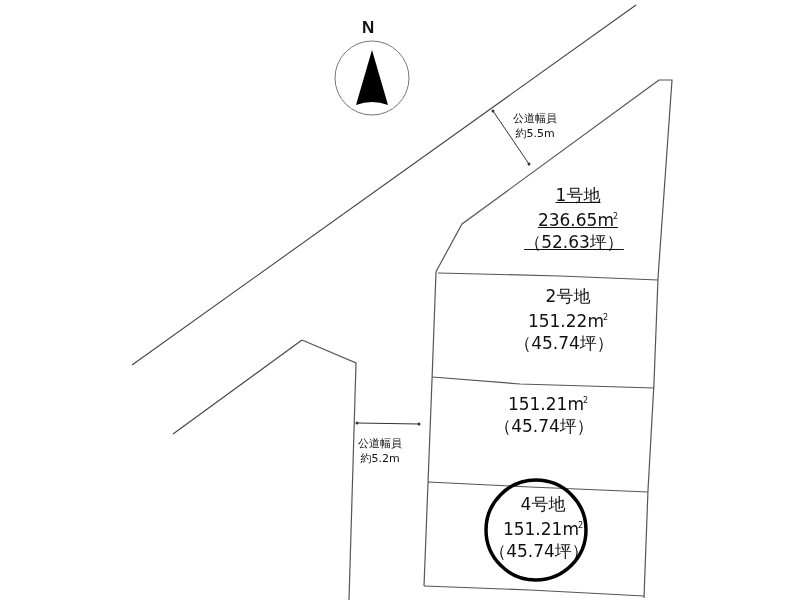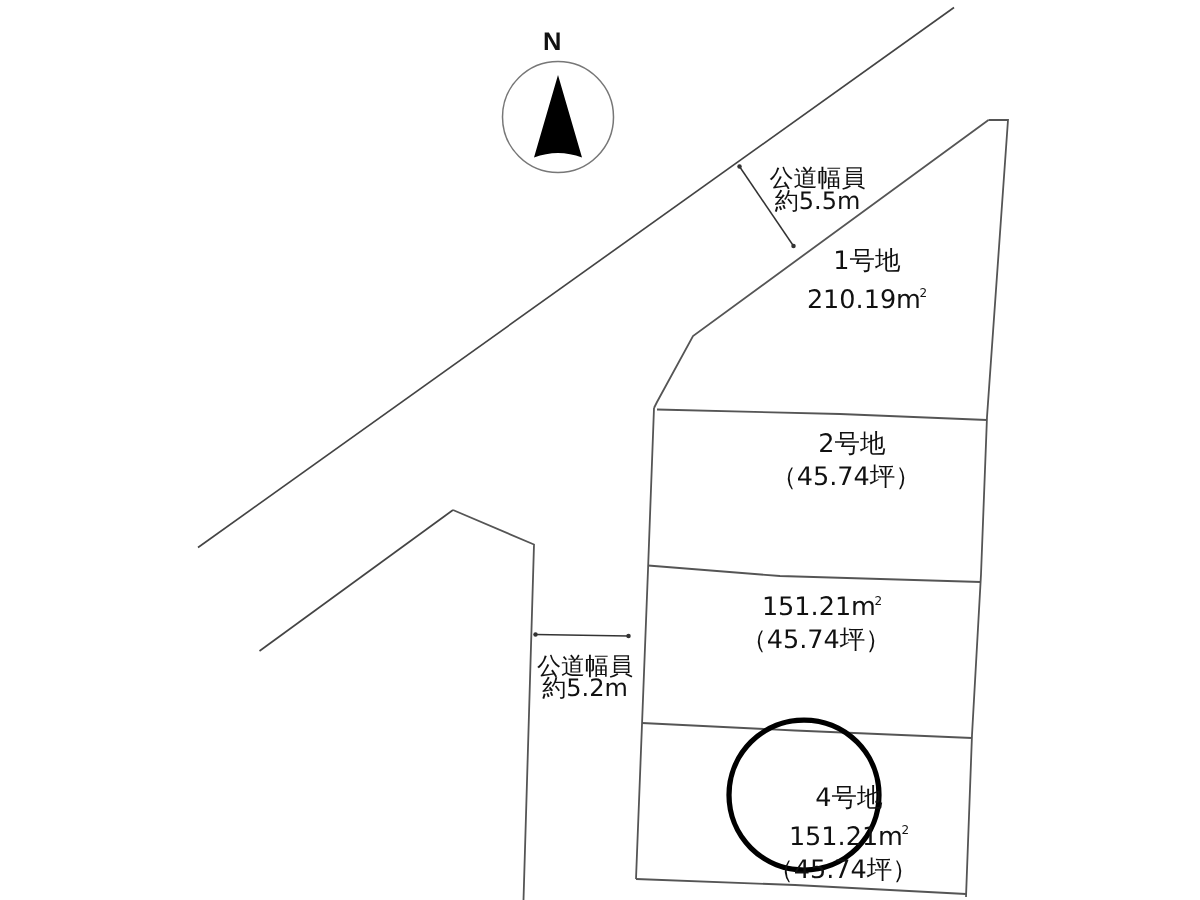--- a/index.html
+++ b/index.html
@@ -3,21 +3,21 @@
   <meta charset="utf-8">
   <style>
     html, body { margin: 0; padding: 0; background: #ffffff; }
     body { width: 800px; height: 600px; overflow: hidden; position: relative;
            font-family: "DejaVu Sans", "Liberation Sans", sans-serif; color: #111; }
     #plan { position: absolute; left: 0; top: 0; width: 800px; height: 600px; }
     .line { stroke: #555; stroke-width: 1.2; fill: none; }
     .road { stroke: #444; stroke-width: 1.1; fill: none; }
     .lbl { position: absolute; text-align: center; line-height: 1.25; white-space: nowrap; }
     .lot { font-size: 17px; line-height: 22px; }
-    .road-lbl { font-size: 16px; line-height: 15px; }
+    .road-lbl { font-size: 11px; line-height: 15px; }
     .sup { font-size: 8px; vertical-align: 7px; margin-left: -1px; }
     .north-n { position: absolute; left: 362px; top: 18px; font-size: 17px; font-weight: bold;
                font-family: "Liberation Sans", sans-serif; }
   </style>
 </head>
 <body>
 
 <svg id="plan" viewBox="0 0 800 600" xmlns="http://www.w3.org/2000/svg">
 
   <line class="road" x1="132" y1="365" x2="636" y2="5"></line>
@@ -60,32 +60,34 @@
 
 <div class="lbl road-lbl" style="left:513px; top:111px;">
   <div>公道幅員</div>
   <div>約5.5m</div>
 </div>
 <div class="lbl road-lbl" style="left:358px; top:436px;">
   <div>公道幅員</div>
   <div>約5.2m</div>
 </div>
 
-<div class="lbl lot" style="left:528px; top:163px; width:100px;">
+<div class="lbl lot" style="left:528px; top:184px; width:100px;text-decoration:underline;">
   <div>1号地</div>
-  <div><span>210.19</span><span>m</span><span class="sup">2</span></div>
+  <div><span>236.65</span><span>m</span><span class="sup">2</span></div>
+  <div style="margin-left:-8px;">（52.63坪）</div>
 </div>
 
 <div class="lbl lot" style="left:518px; top:285px; width:100px;">
   <div>2号地</div>
+  <div><span>151.22</span><span>m</span><span class="sup">2</span></div>
   <div style="margin-left:-8px;">（45.74坪）</div>
 </div>
 
 <div class="lbl lot" style="left:498px; top:390px; width:100px;">
   <div><span>151.21</span><span>m</span><span class="sup">2</span></div>
   <div style="margin-left:-8px;">（45.74坪）</div>
 </div>
 
-<div class="lbl lot" style="left:509px; top:493px; width:114px;margin-top:28px;">
+<div class="lbl lot" style="left:486px; top:493px; width:114px;">
   <div>4号地</div>
   <div><span>151.21</span><span>m</span><span class="sup">2</span></div>
   <div style="margin-left:-8px;">（45.74坪）</div>
 </div>
 
 </body></html>

